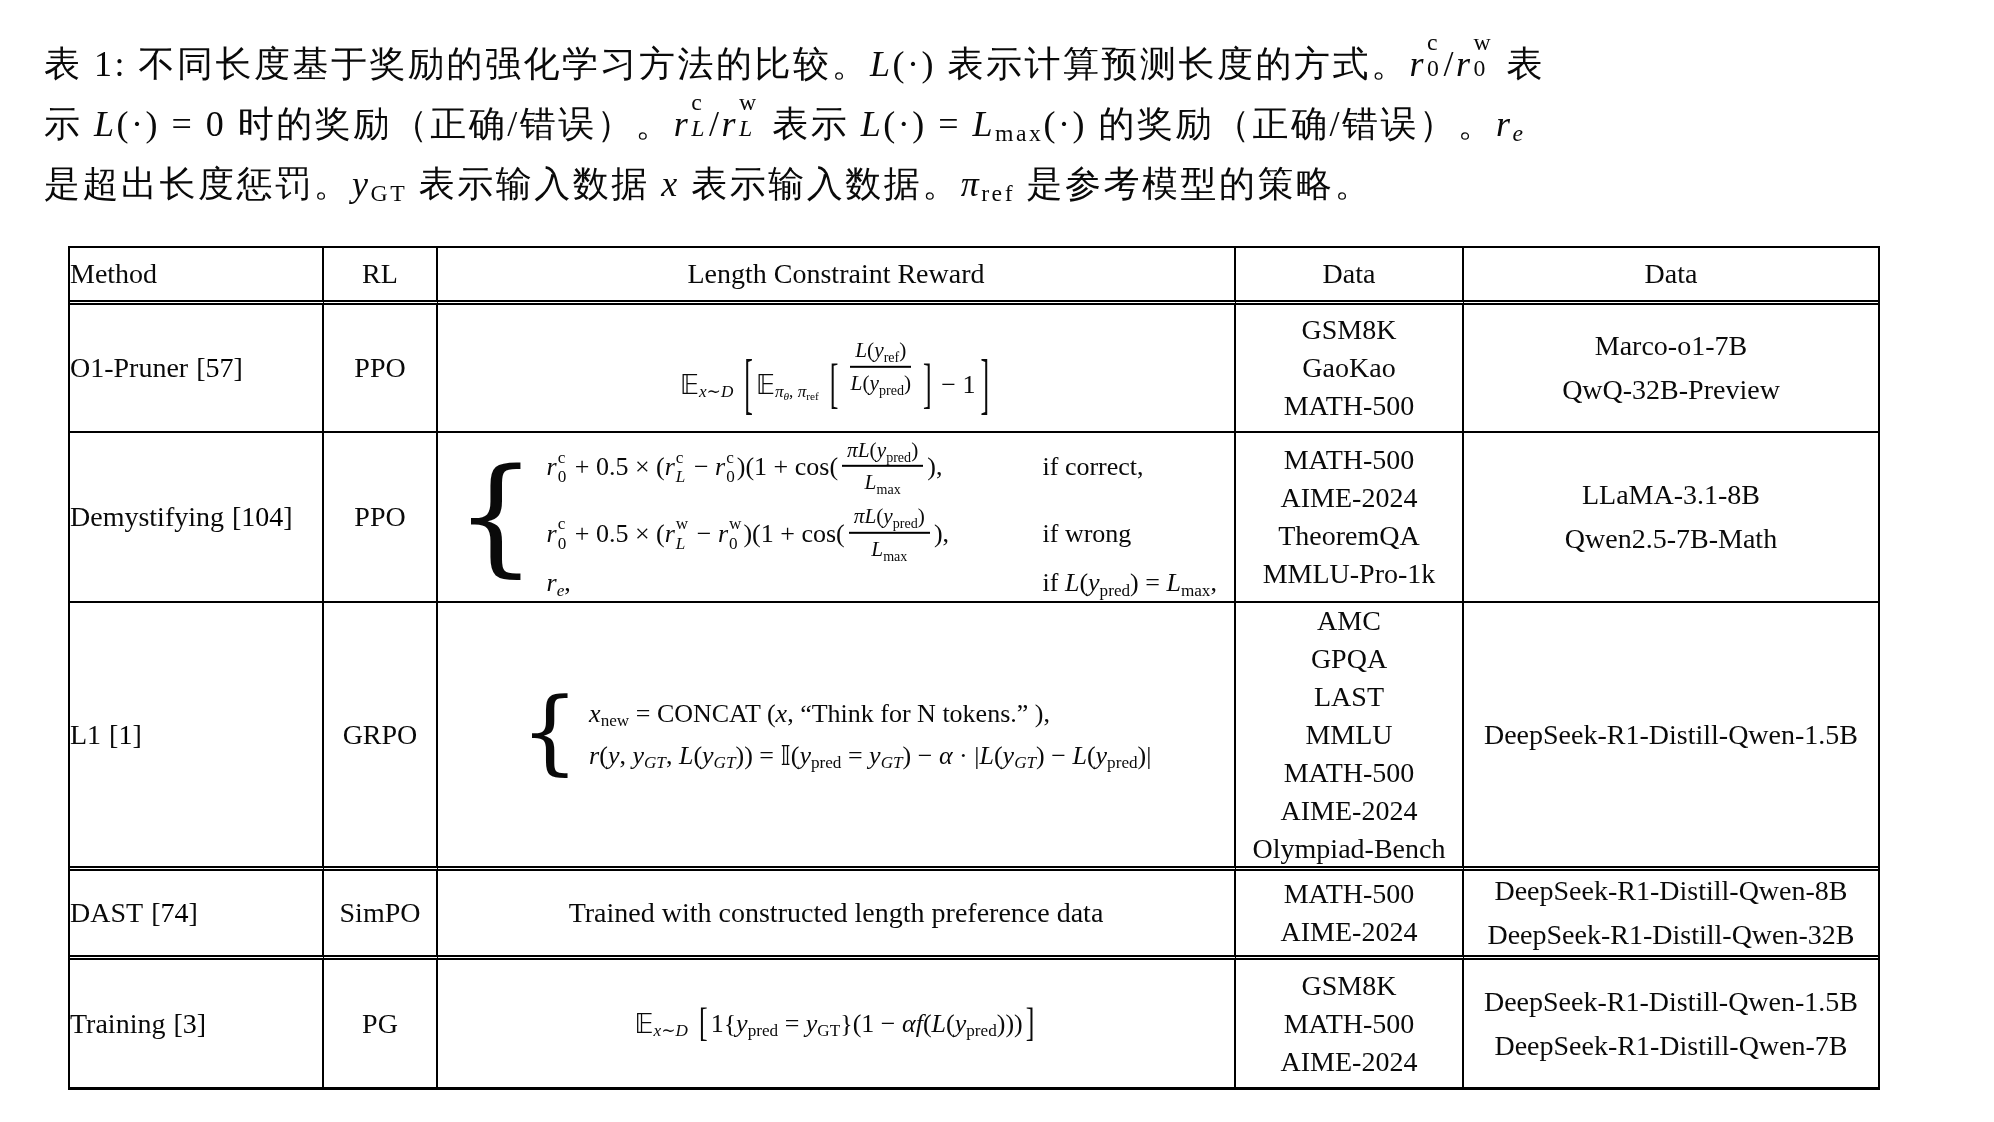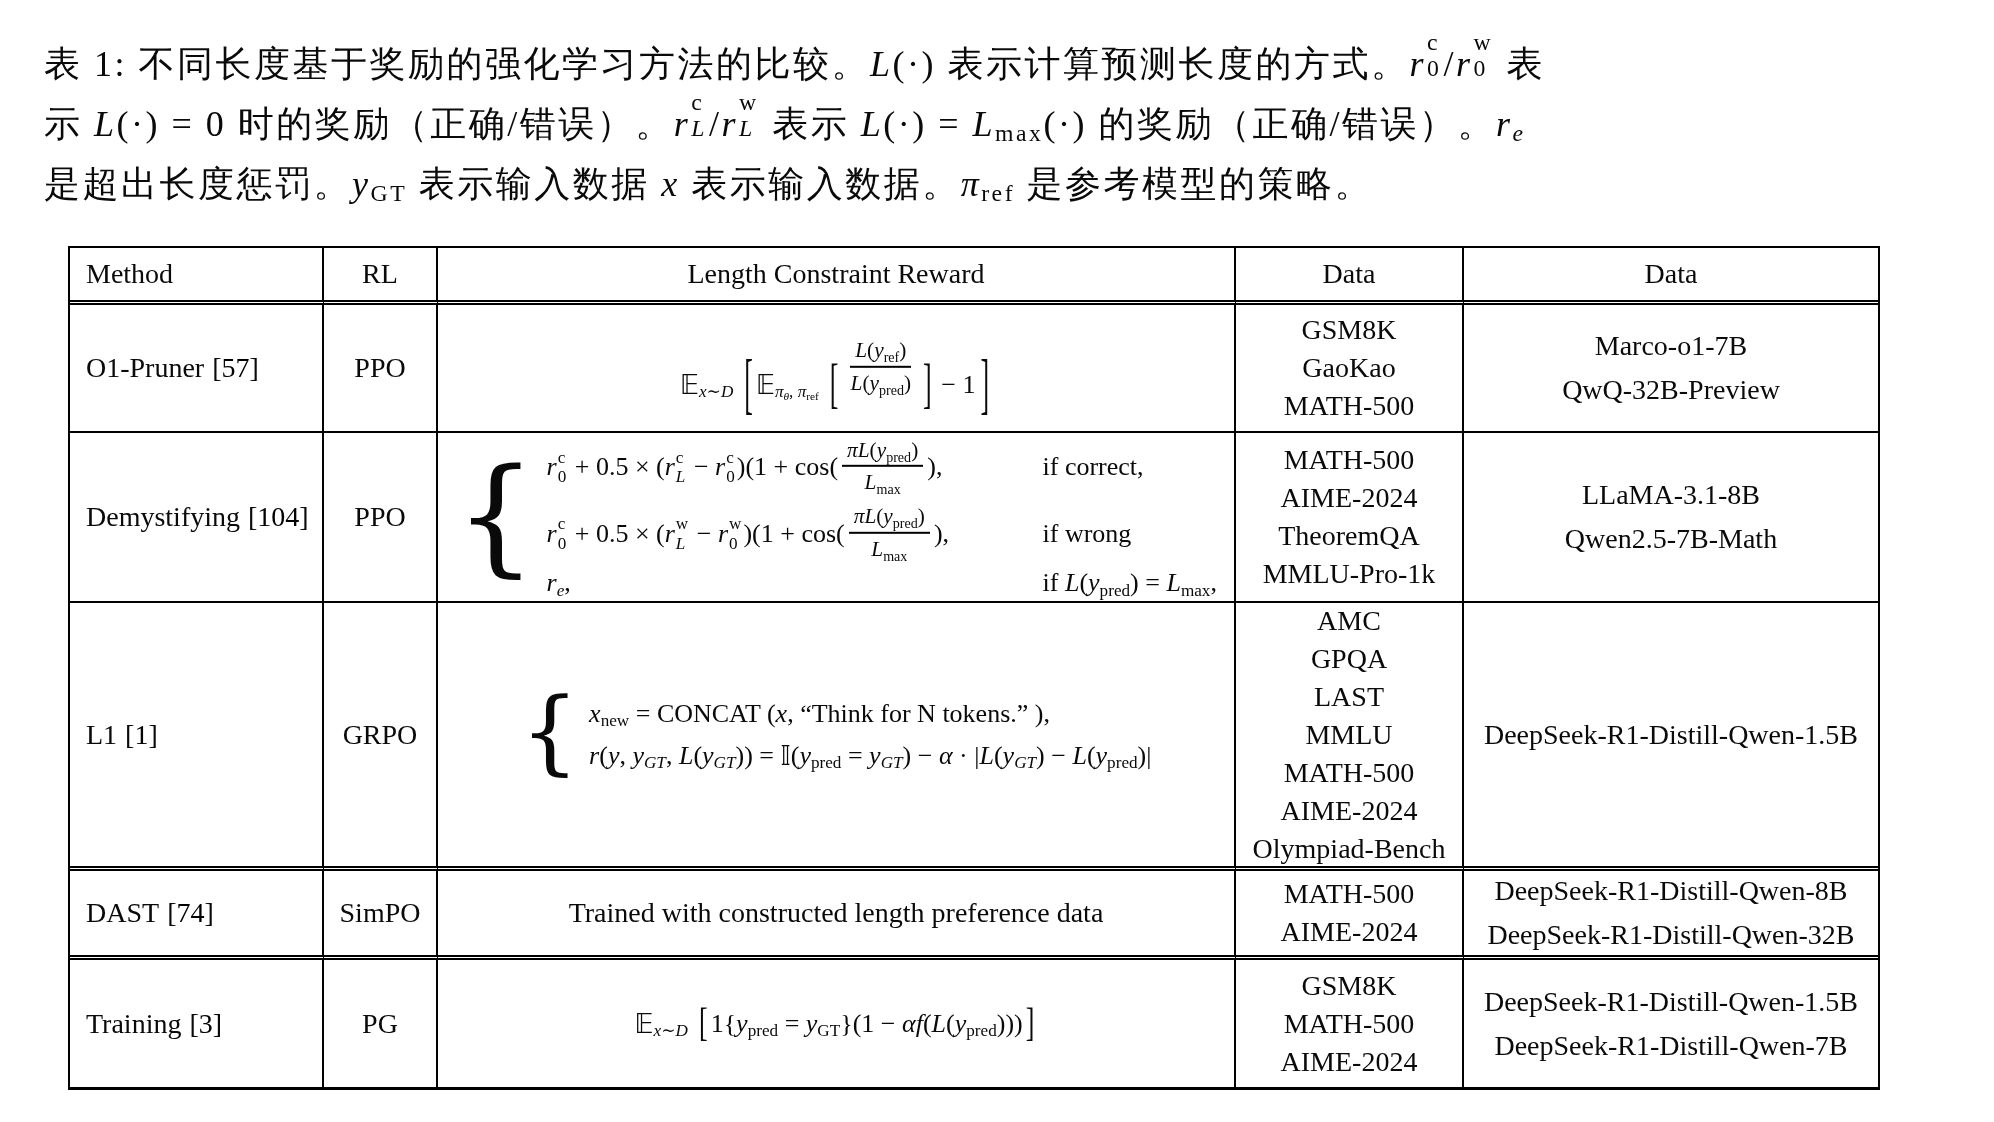--- a/index.html
+++ b/index.html
@@ -16,21 +16,21 @@
        border-top:2px solid #000;border-bottom:3px solid #000;
        border-left:2px solid #000;border-right:2px solid #000;
        display:grid;
        grid-template-columns:254px 114px 798px 228px 414px;
        grid-template-rows:57px 128px 170px 268px 89px 127px;
        font-size:28px;}
   .cell{display:flex;align-items:center;justify-content:center;box-sizing:border-box;overflow:hidden;}
   .vr{border-right:2px solid #000;}
   .hb-s{border-bottom:2px solid #000;}
   .hb-d{border-bottom:5px double #000;}
-  .left{justify-content:flex-start;padding-left:16px;}
+  .left{justify-content:flex-start;}
 
   .cite .cnum{color:#000000;}
   .mname{margin-right:8px;}
 
   .list{display:flex;flex-direction:column;align-items:center;text-align:center;}
   .list-data div{line-height:38px;}
   .list-model div{line-height:44px;}
 
   
   [data-formula]{display:inline-flex;align-items:flex-end;white-space:pre;line-height:1;}

